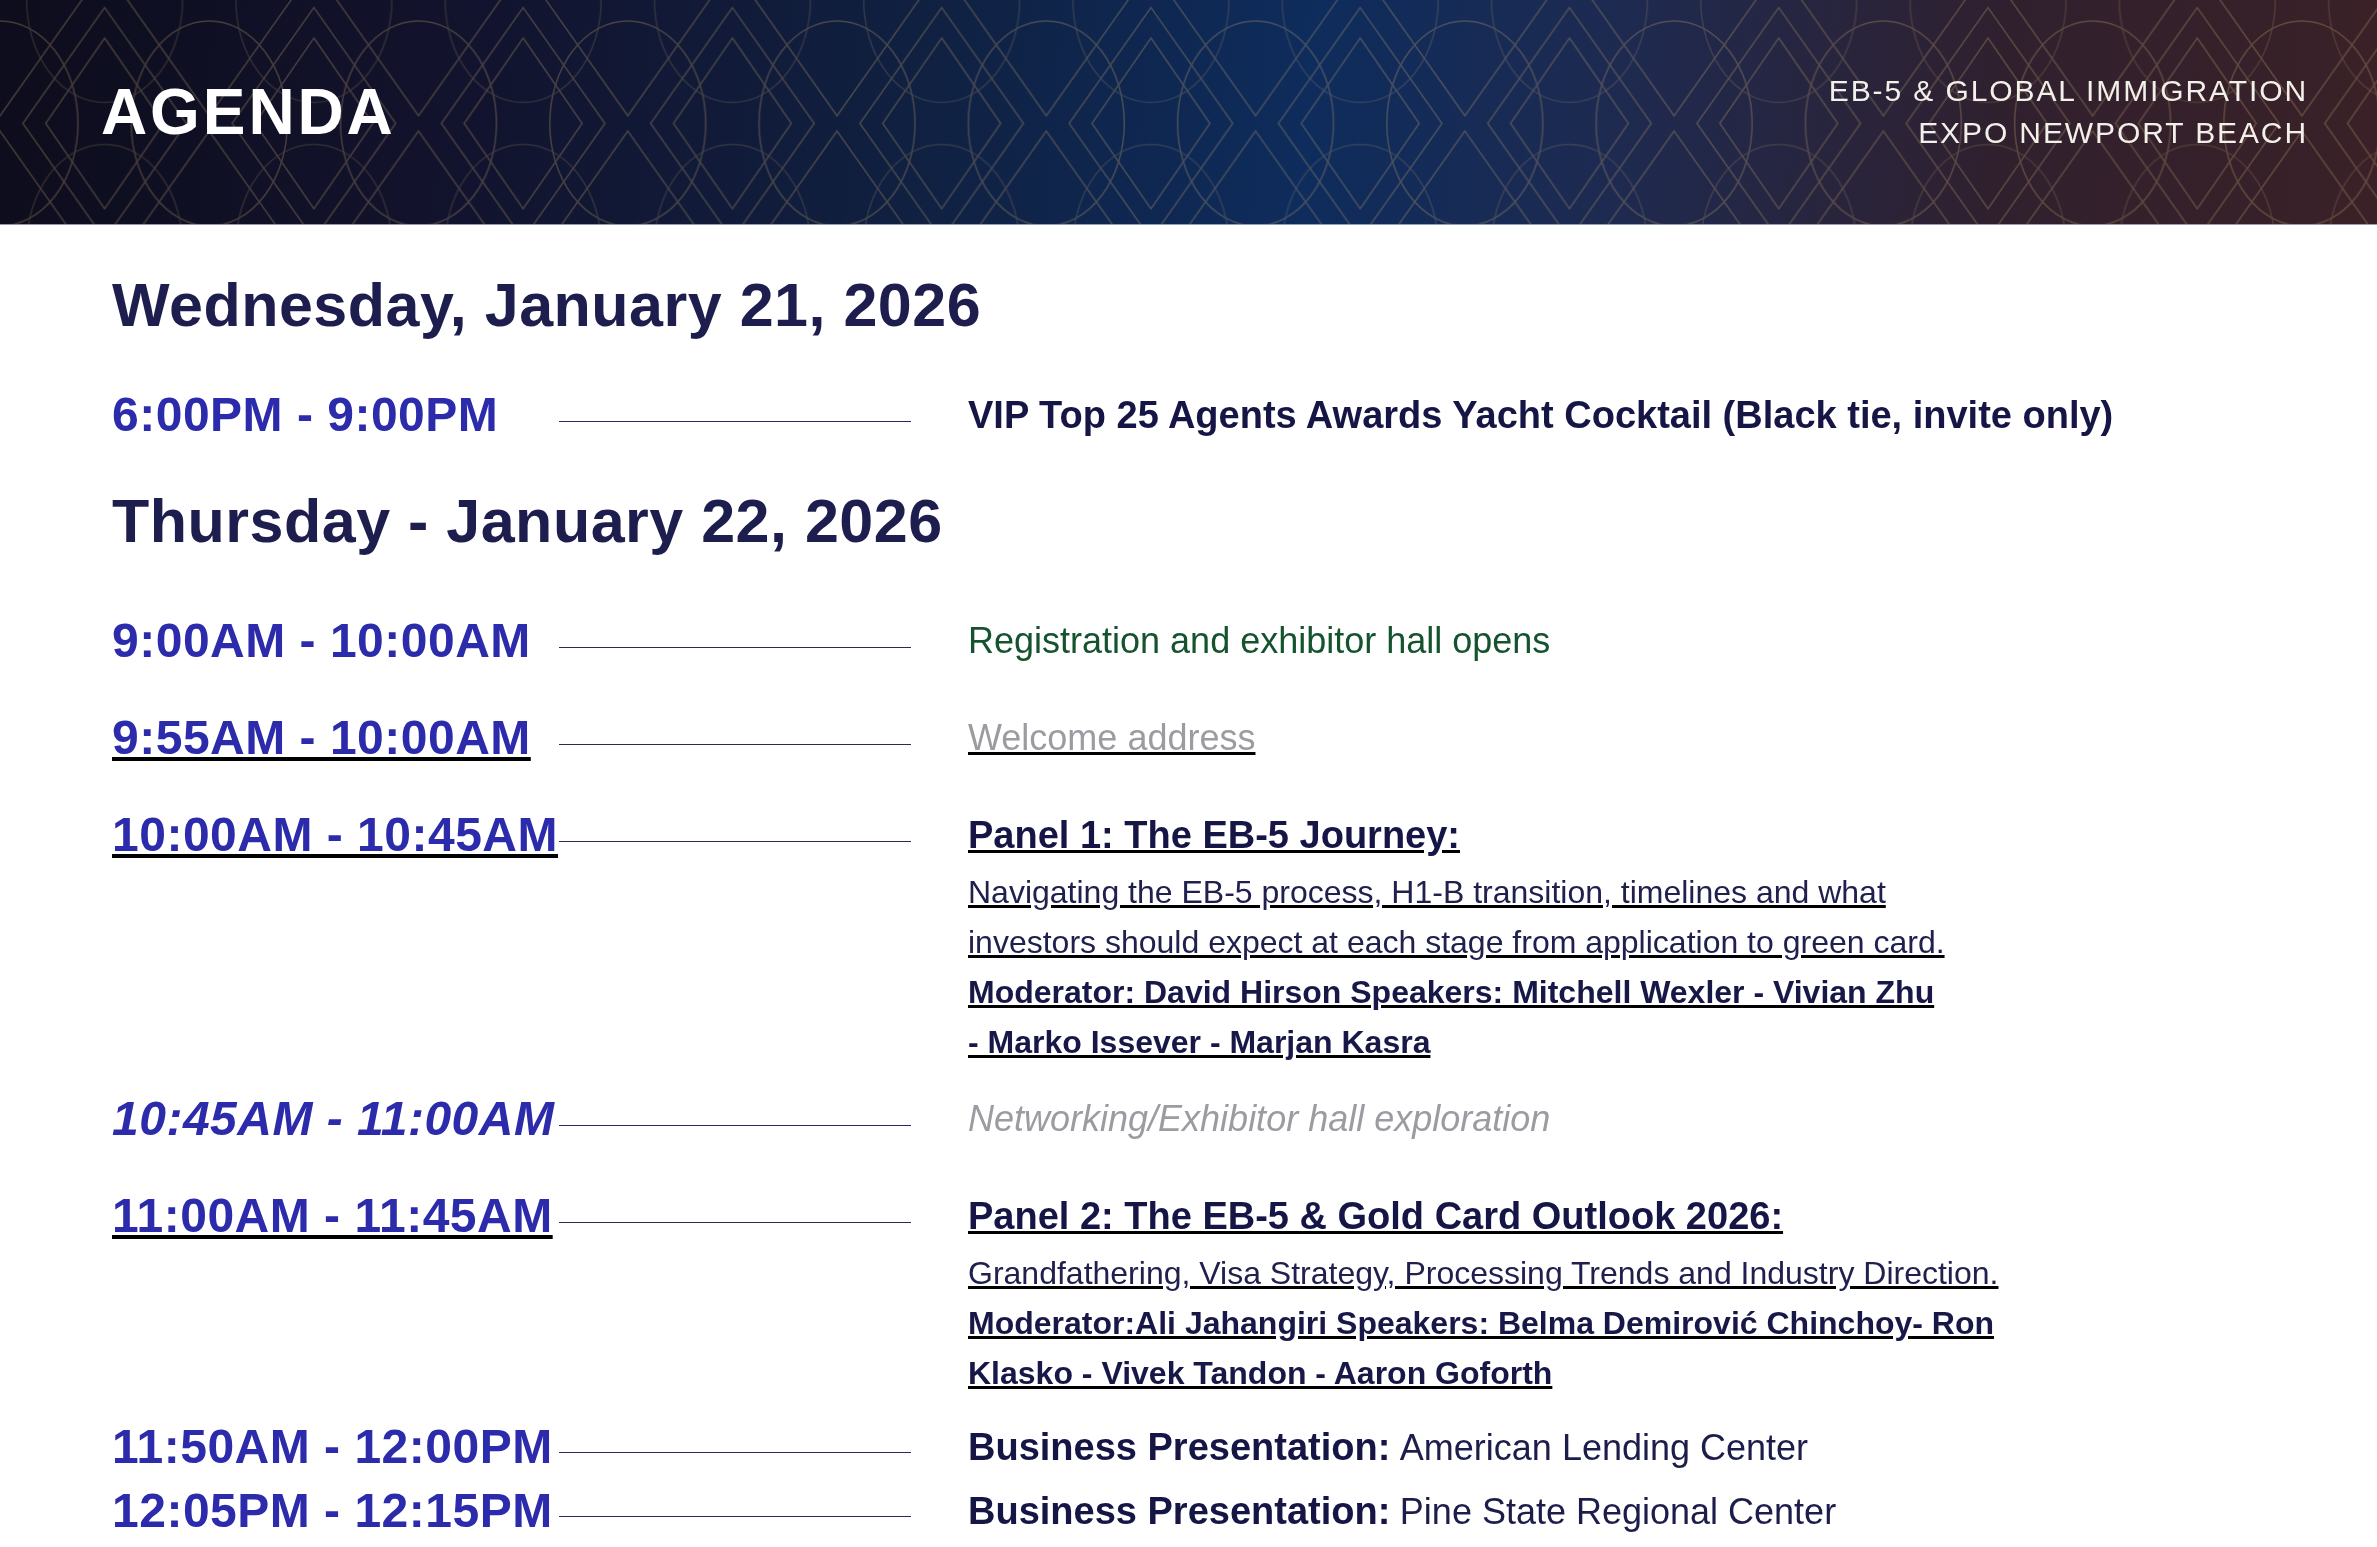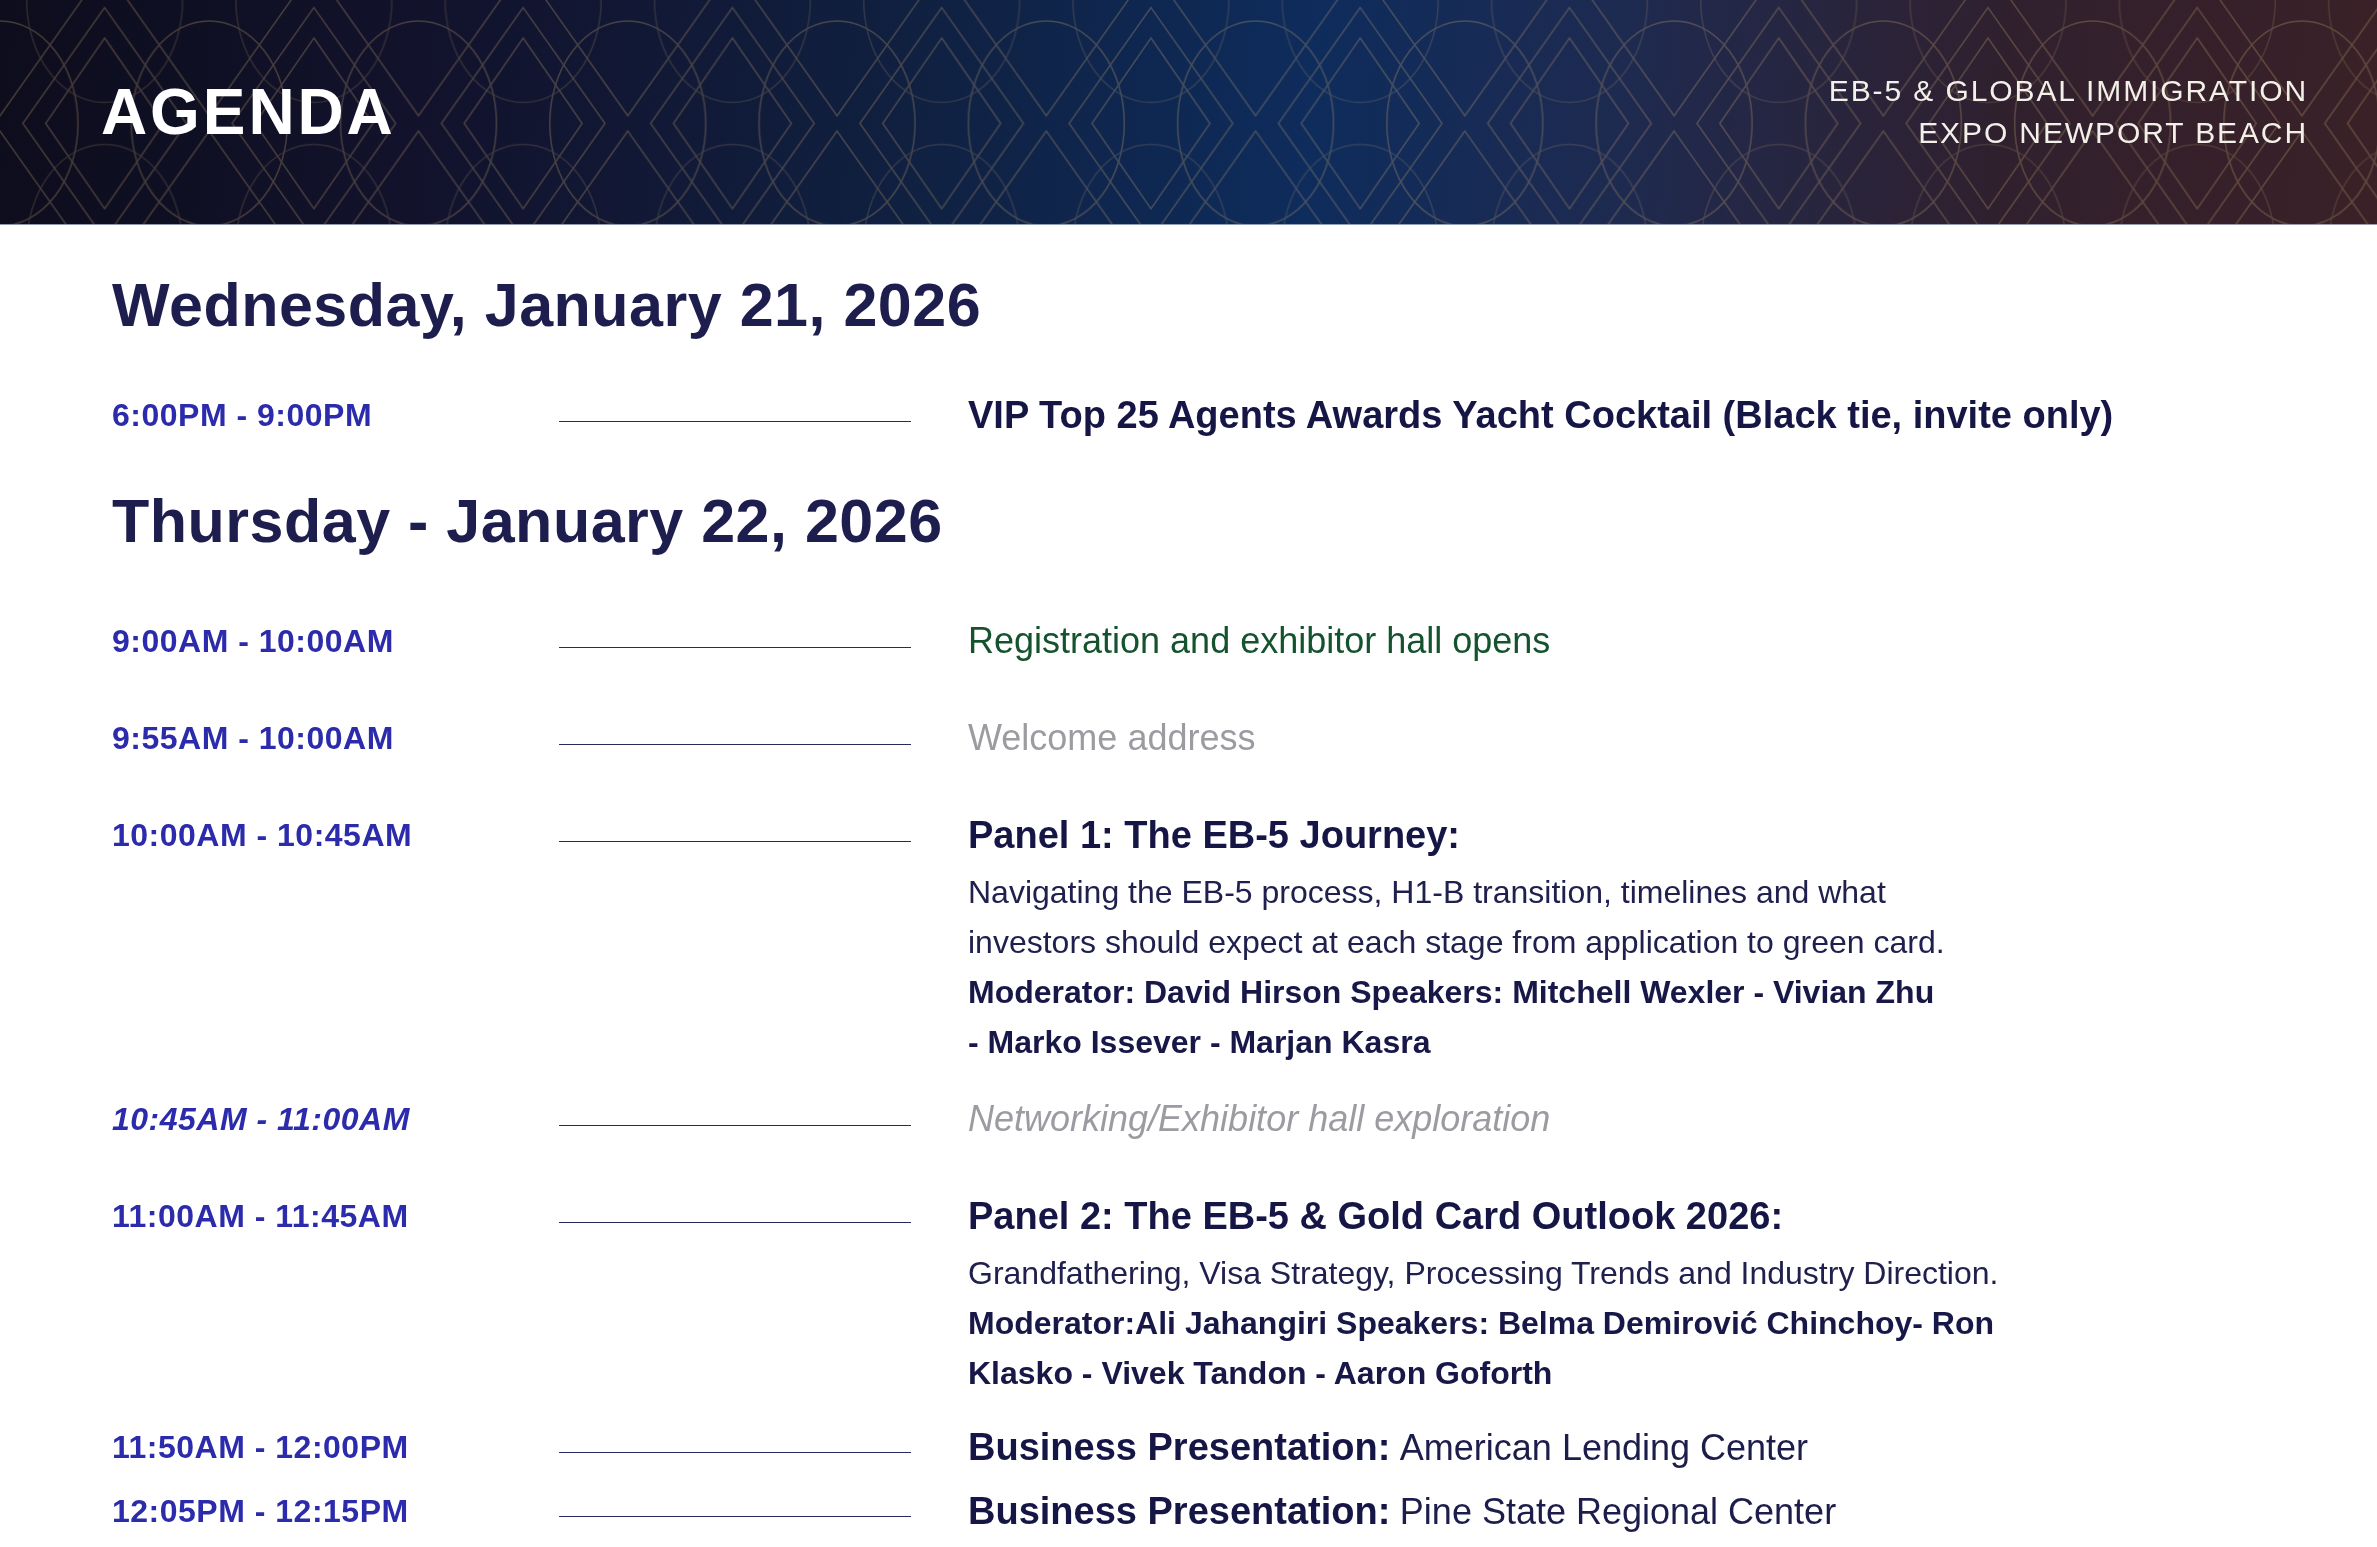--- a/index.html
+++ b/index.html
@@ -47,27 +47,27 @@
   .h-wed { margin-top:42px; }
   .h-thu { margin-top:44px; }
 
   .row {
     display:grid;
     grid-template-columns:447px 409px 1fr;
     align-items:start;
   }
   .mt-50 { margin-top:48px; }
   .mt-44 { margin-top:58px; }
-  .mt-52 { margin-top:49px; }
+  .mt-52 { margin-top:49px;text-decoration:underline; }
   .mt-30 { margin-top:28.5px;font-style:italic; }
   .mt-26 { margin-top:25px; }
   .mt-28 { margin-top:15px; }
 
   .time {
-    font-size:32px; font-weight:700; color:#2b2bab;
+    font-size:48px; font-weight:700; color:#2b2bab;
     line-height:48px; letter-spacing:0.5px; white-space:nowrap;
   }
   .rule {
     height:0; border-top:1.9px solid #2a2a5e;
     margin-top:29.5px; width:86%;
   }
   .content { min-width:0; }
   .title-bold {
     font-size:38px; font-weight:700; color:#161646; line-height:48px;
     white-space:nowrap;

